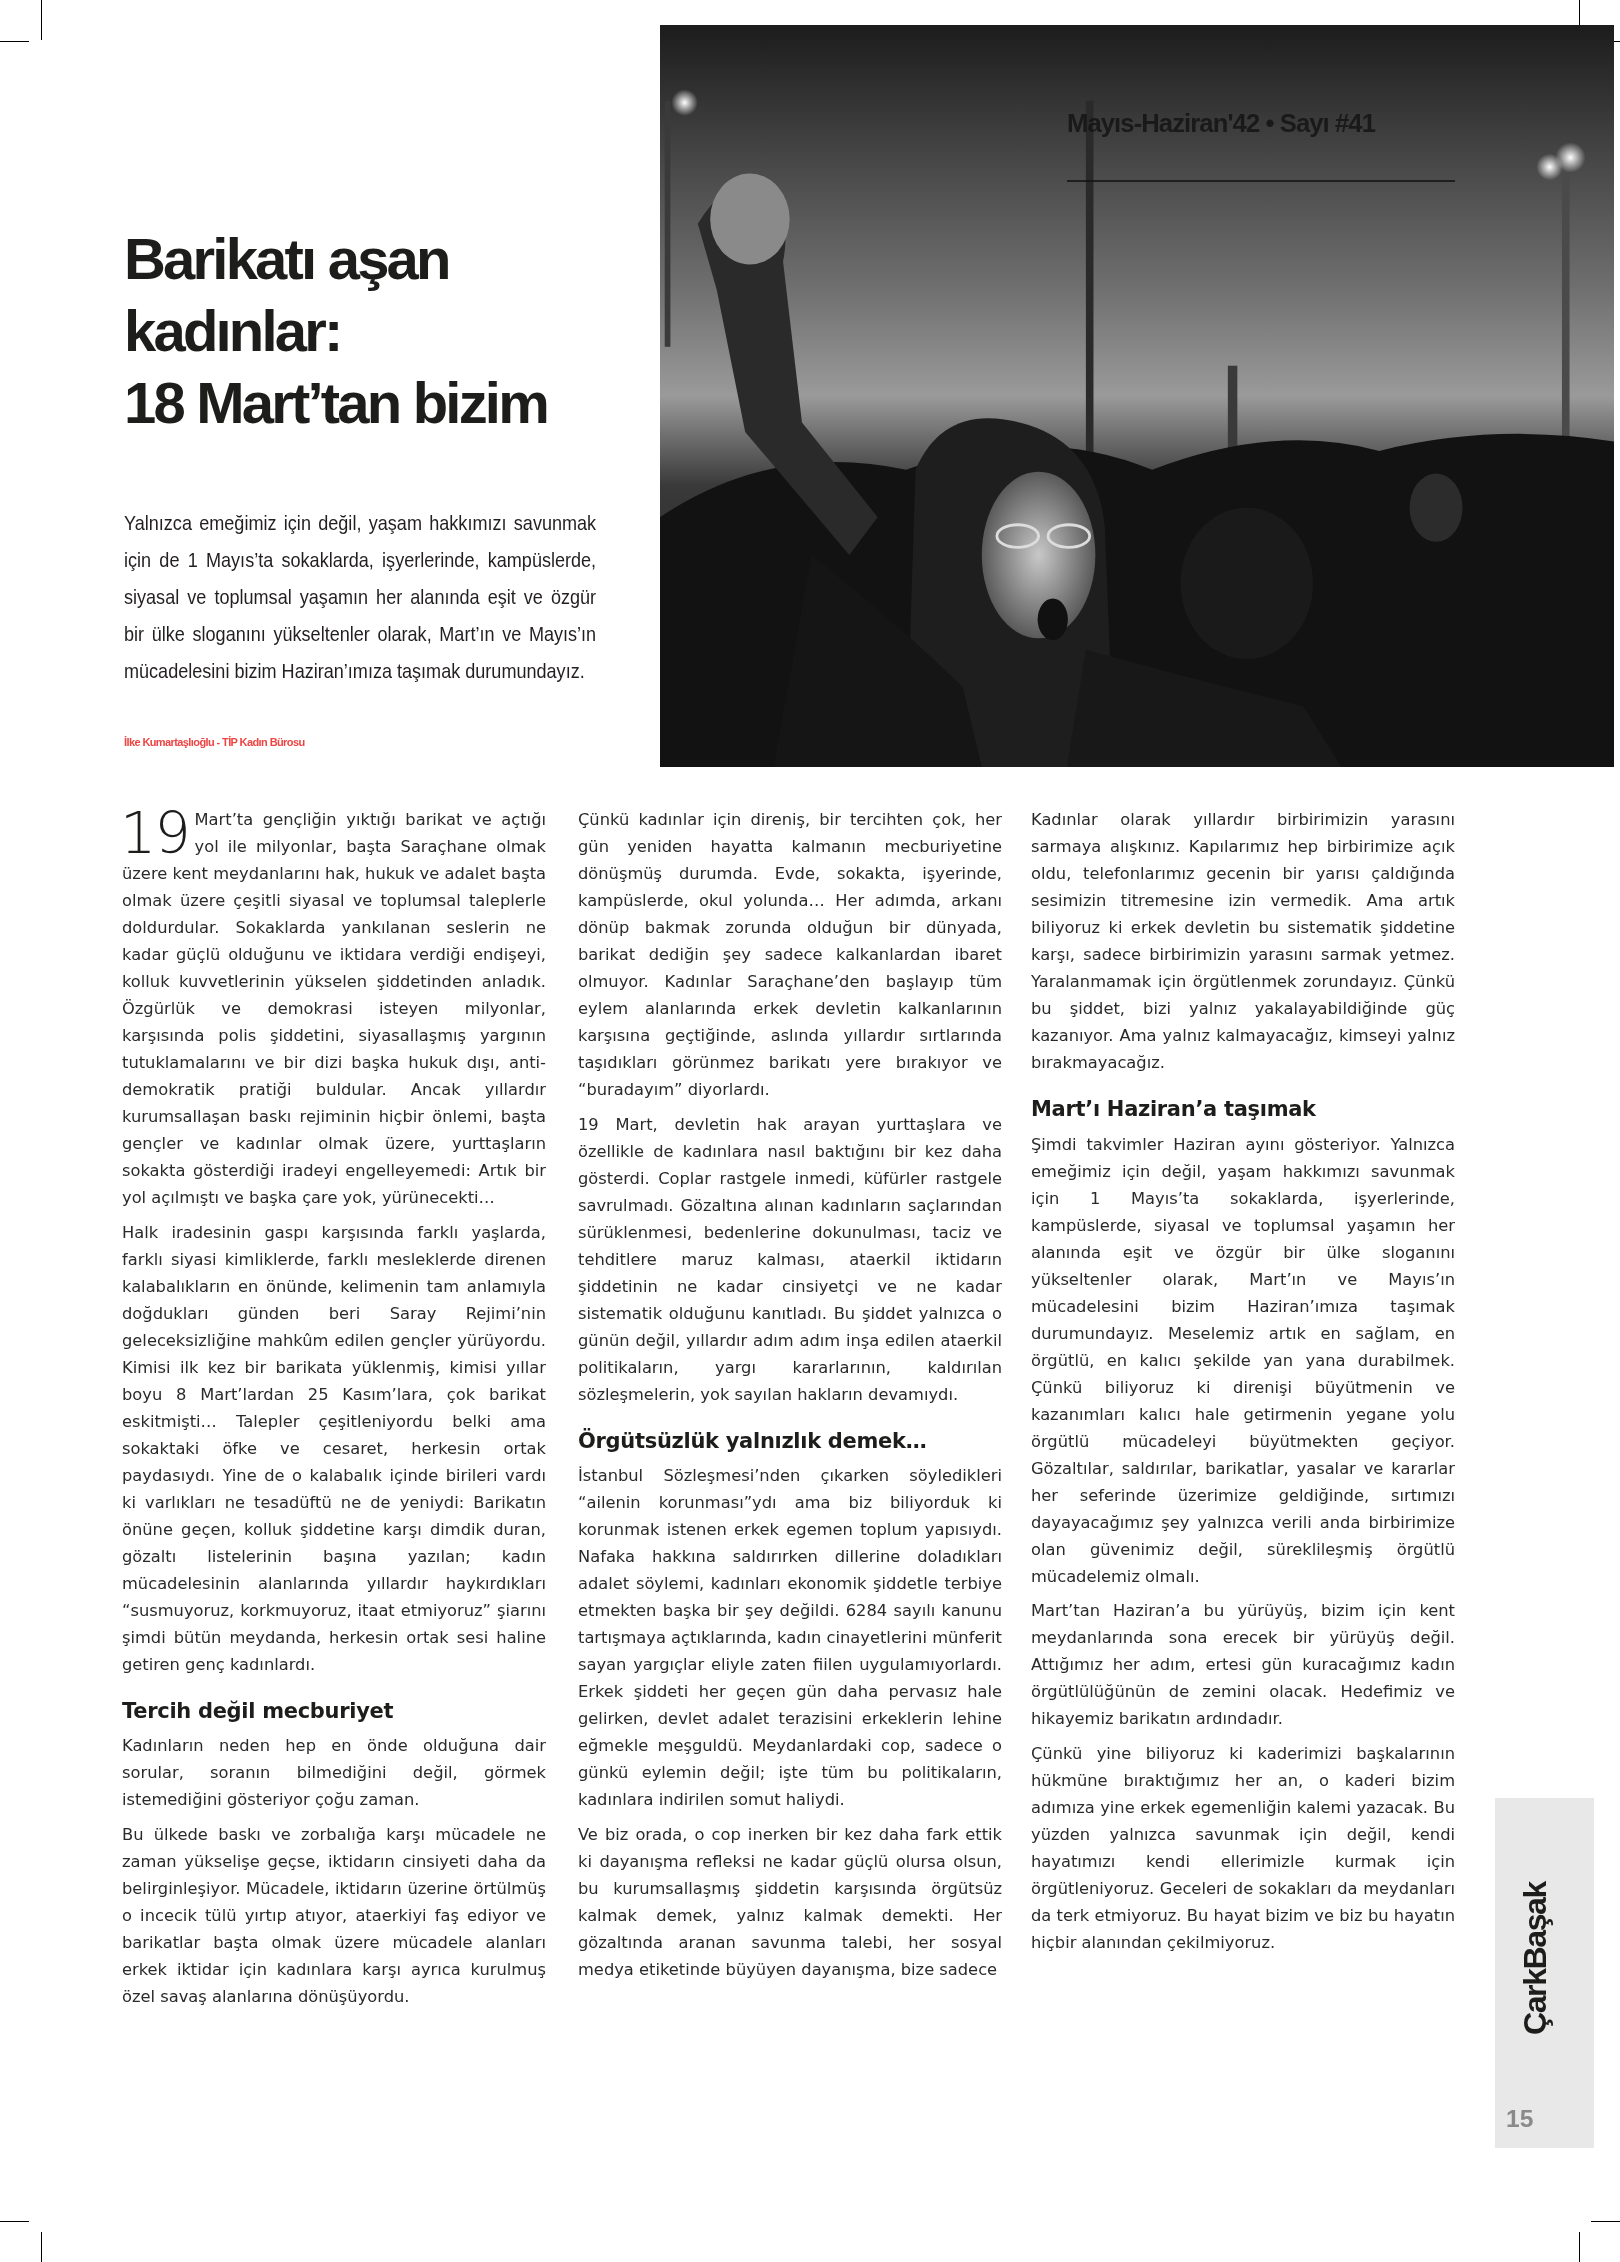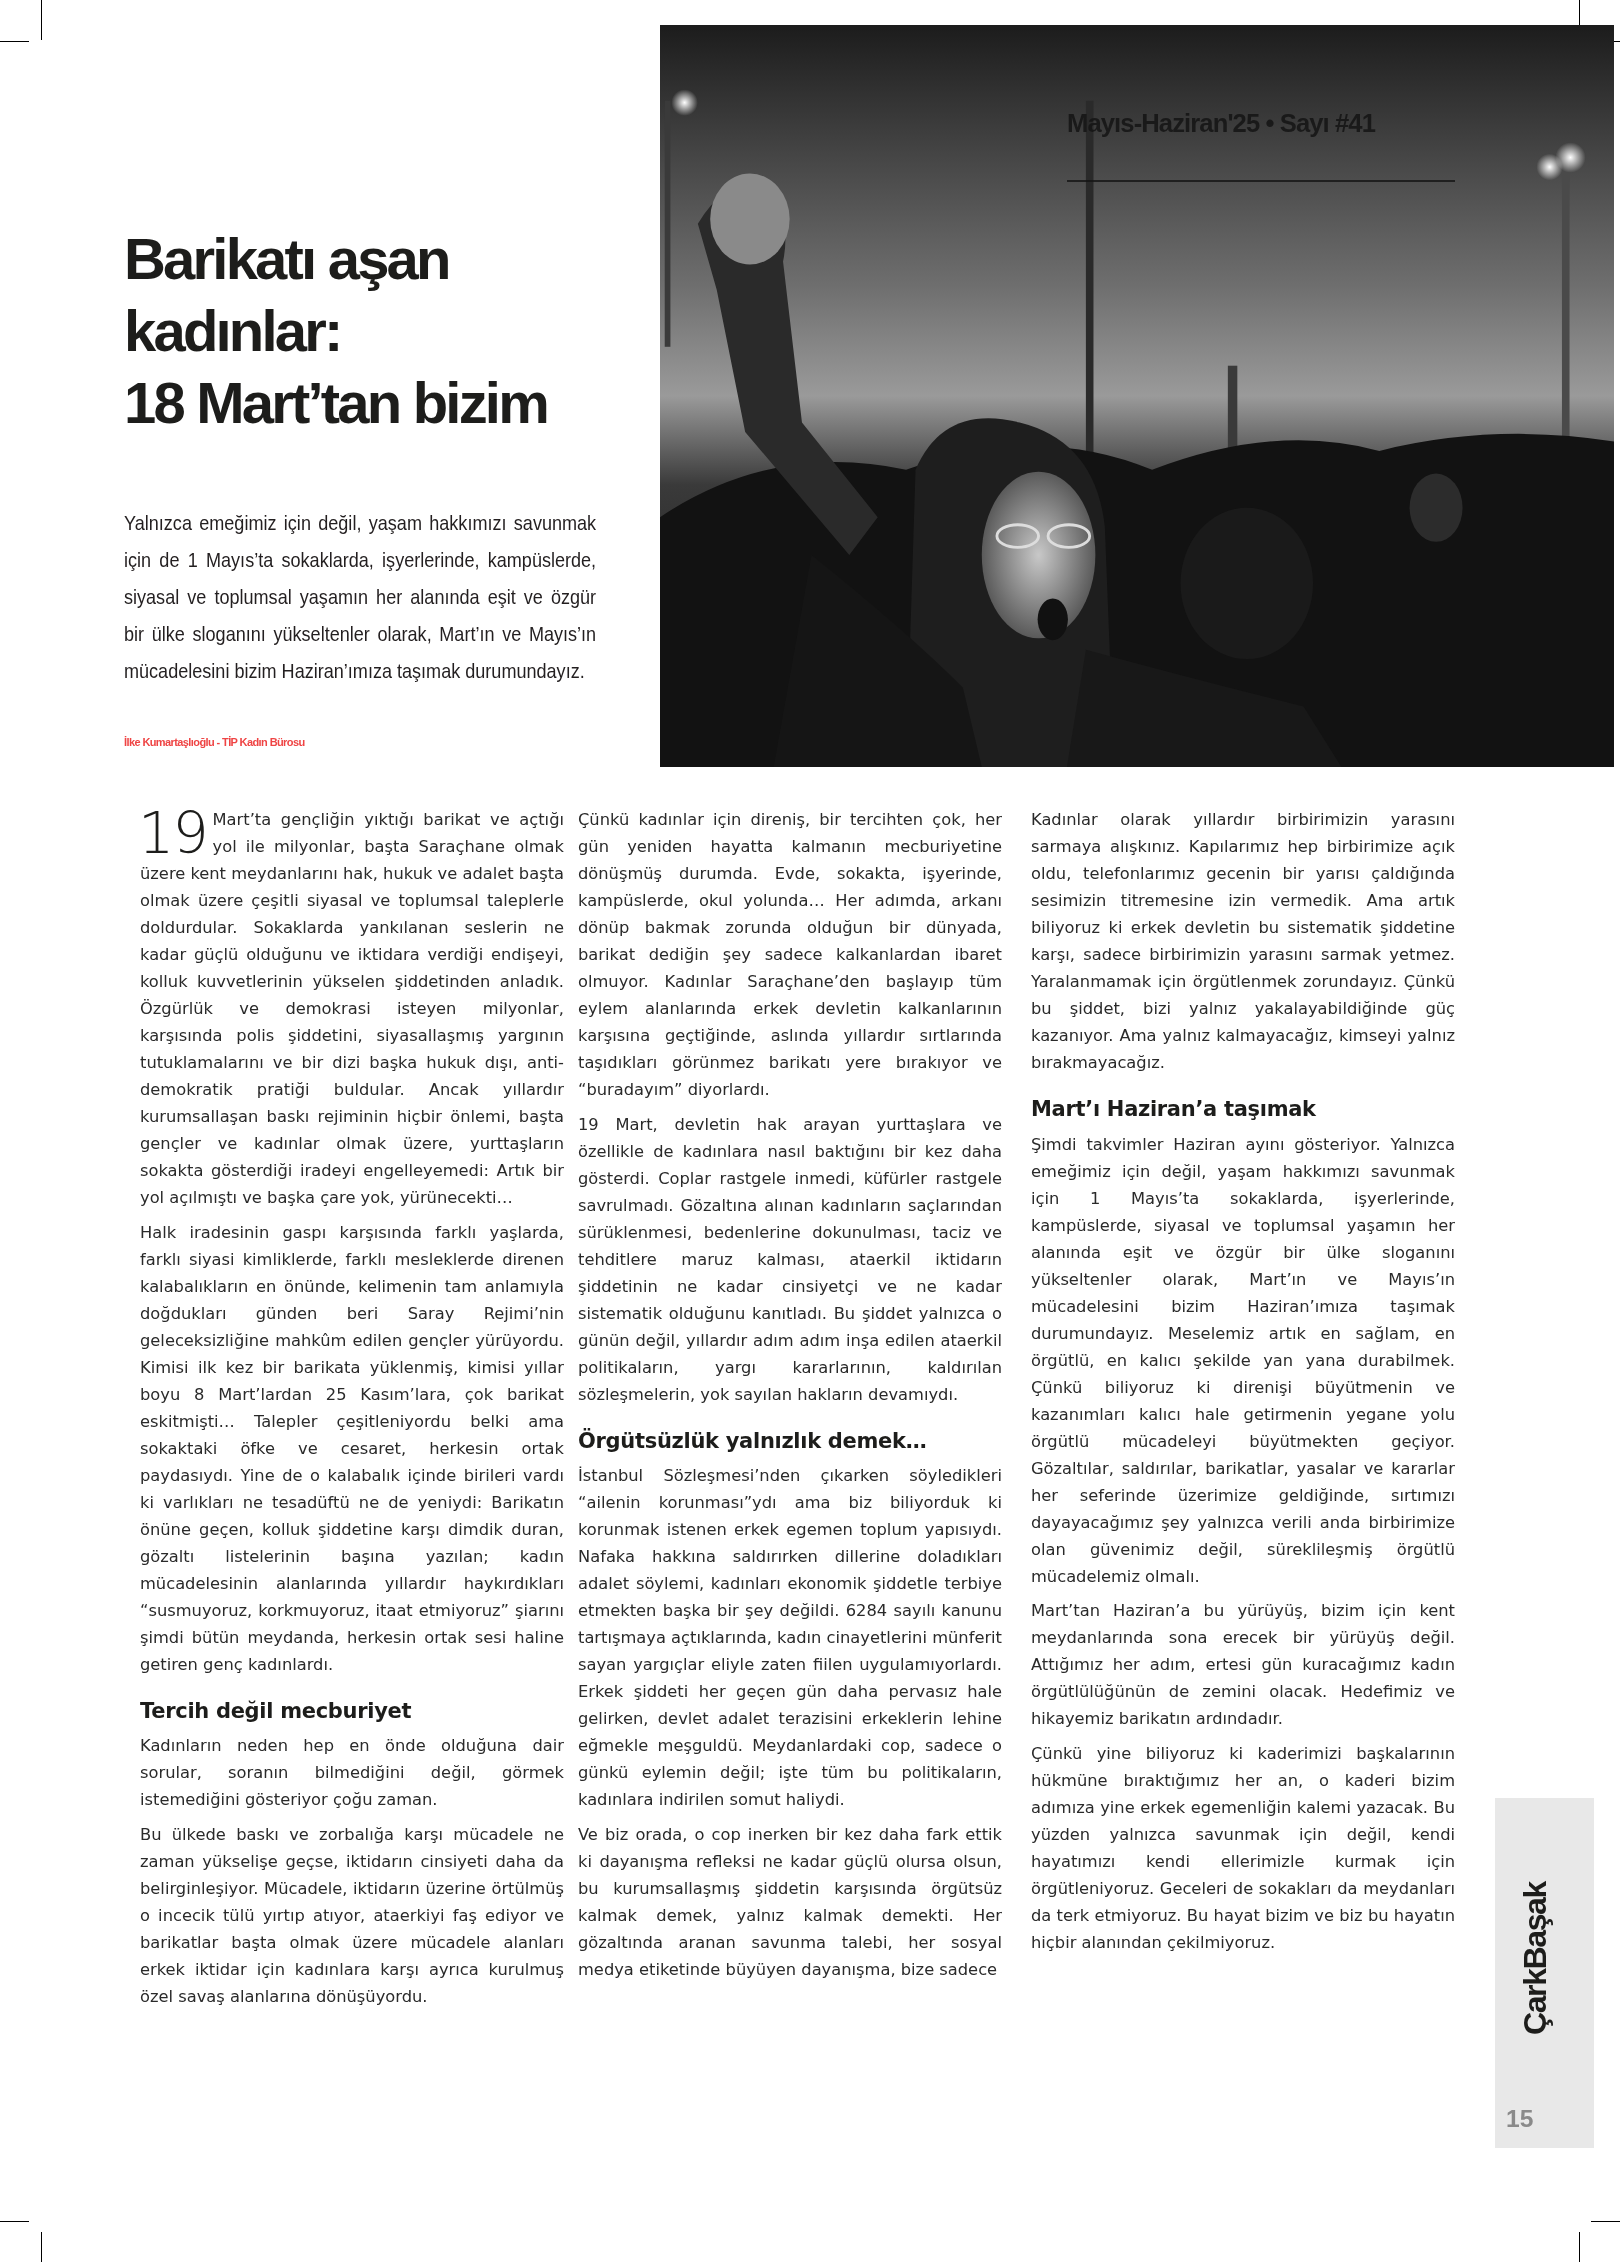--- a/index.html
+++ b/index.html
@@ -26,21 +26,21 @@
           text-align: justify; color: #231f20; transform: scaleX(0.86); transform-origin: left top; width: 549px; }
   .byline { position: absolute; left: 124px; top: 736px; margin: 0;
             font-family: "Liberation Sans", sans-serif; font-weight: bold; font-size: 11px; letter-spacing: -0.6px; color: #ef4444; }
 
   
   .col { position: absolute; top: 806px; width: 424px; font-family: "DejaVu Sans", sans-serif;
          font-size: 16.3px; line-height: 27px; color: #2a2a2a; text-align: justify; hyphens: manual; }
   .col p { margin: 0 0 7.6px 0; }
   .col h2 { font-family: "DejaVu Sans", sans-serif; font-weight: bold; font-size: 21px;
             line-height: 28px; margin: 19px 0 7.6px 0; color: #1d1d1b; letter-spacing: -0.3px; }
-  .col1 { left: 140px; }
+  .col1 { left: 122px; }
   .col2 { left: 578px; }
   .col3 { left: 1031px; }
   .dropcap { float: left; font-family: "DejaVu Sans", sans-serif; font-weight: 300; font-size: 57px;
              line-height: 47px; margin: 3.8px 5.7px 0 -1.9px; color: #1d1d1b; letter-spacing: -1.9px; }
 
   
   .side-tab { position: absolute; left: 1495px; top: 1798px; width: 99px; height: 350px; background: #e8e8e8; }
   .brand { position: absolute; left: 1517px; top: 2035px; transform: rotate(-90deg); transform-origin: left top;
            font-family: "Liberation Sans", sans-serif; font-weight: bold; font-size: 32px; letter-spacing: -1.4px;
            color: #1d1d1b; white-space: nowrap; }
@@ -99,21 +99,21 @@
     <path d="M270 470 Q300 400 380 420 Q460 440 470 530 L480 784 L260 784 Z" fill="#1e1e1e"></path>
     <ellipse cx="400" cy="560" rx="60" ry="88" fill="url(#face)"></ellipse>
     <ellipse cx="378" cy="540" rx="22" ry="12" fill="none" stroke="#dddddd" stroke-width="3"></ellipse>
     <ellipse cx="432" cy="540" rx="22" ry="12" fill="none" stroke="#dddddd" stroke-width="3"></ellipse>
     <ellipse cx="415" cy="628" rx="16" ry="22" fill="#111"></ellipse>
 
     <path d="M160 560 Q260 640 320 700 L340 784 L120 784 Z" fill="#151515"></path>
     <path d="M450 660 Q560 690 680 720 L720 784 L430 784 Z" fill="#181818"></path>
   </svg>
 </div>
-<div class="issue-line">Mayıs-Haziran'25 • Sayı #41</div>
+<div class="issue-line">Mayıs-Haziran'42 • Sayı #41</div>
 <div class="issue-rule"></div>
 
 <h1 class="title">
   <span>Barikatı aşan</span><br>
   <span>kadınlar:</span><br>
   <span>18 Mart’tan bizim</span><br>
 </h1>
 <p class="lede">Yalnızca emeğimiz için değil, yaşam hakkımızı savunmak için de 1 Mayıs’ta sokaklarda, işyerlerinde, kampüslerde, siyasal ve toplumsal yaşamın her alanında eşit ve özgür bir ülke sloganını yükseltenler olarak, Mart’ın ve Mayıs’ın mücadelesini bizim Haziran’ımıza taşımak durumundayız.</p>
 <p class="byline">İlke Kumartaşlıoğlu - TİP Kadın Bürosu</p>
 

